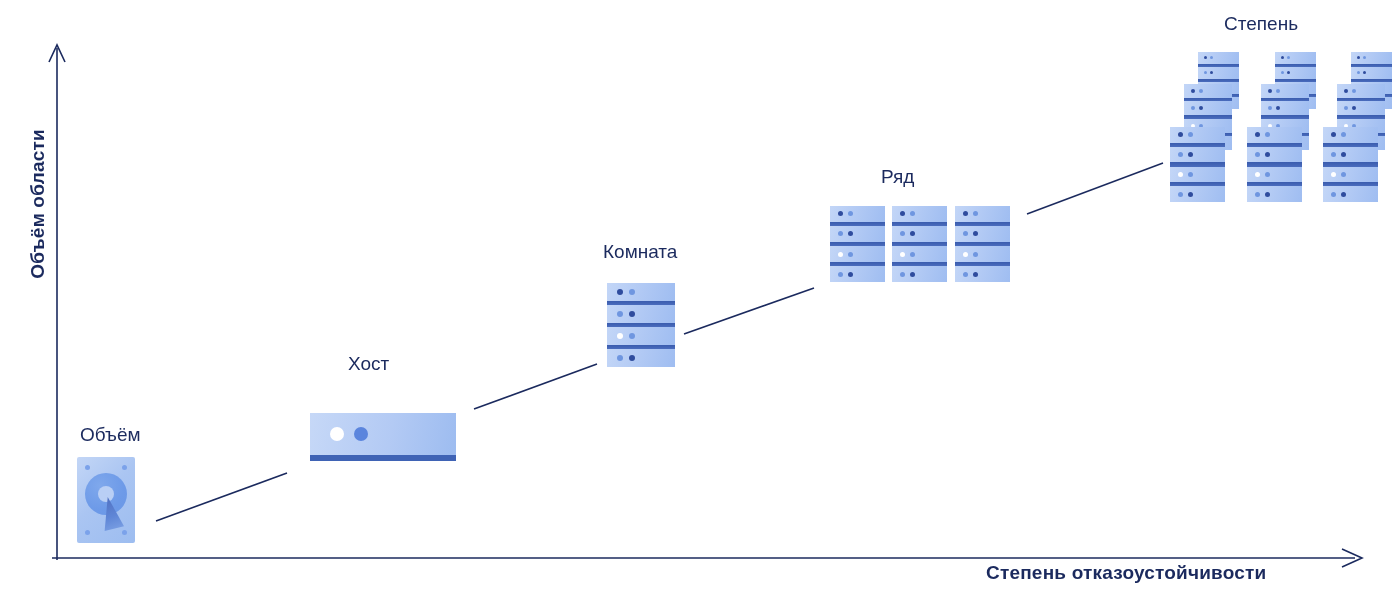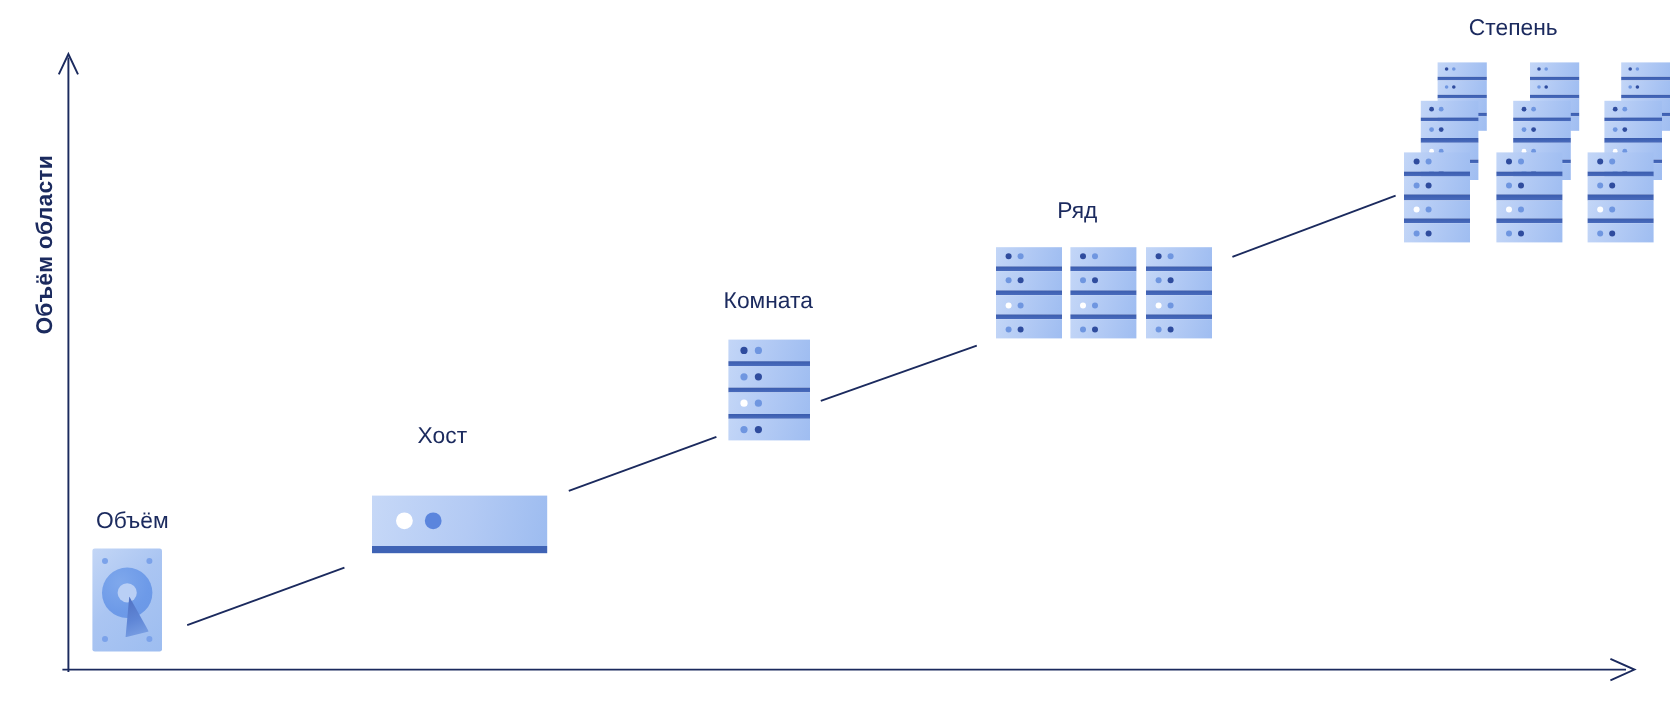--- a/index.html
+++ b/index.html
@@ -116,20 +116,21 @@
     <line x1="52" y1="558" x2="1355" y2="558" stroke="#1b2a5e" stroke-width="1.6"></line>
     <polyline points="1342,549 1362,558 1342,567" fill="none" stroke="#1b2a5e" stroke-width="1.6"></polyline>
 
     <line class="connector" x1="156" y1="521" x2="287" y2="473"></line>
     <line class="connector" x1="474" y1="409" x2="597" y2="364"></line>
     <line class="connector" x1="684" y1="334" x2="814" y2="288"></line>
     <line class="connector" x1="1027" y1="214" x2="1163" y2="163"></line>
   </svg>
 
   <div class="axis-label" id="y-axis-label">Объём области</div>
+  <div class="axis-label" id="x-axis-label">Степень отказоустойчивости</div>
 
   <div class="node-label" style="left:80px;top:424px;">Объём</div>
   <div class="node" style="left:77px;top:457px;width:58px;height:86px;">
     <div class="disk-body"></div>
     <div class="disk-platter"></div>
     <div class="disk-hub"></div>
     <div class="disk-arm"></div>
     <div class="disk-screw" style="left:8px;top:8px;"></div>
     <div class="disk-screw" style="left:45px;top:8px;"></div>
     <div class="disk-screw" style="left:8px;top:73px;"></div>

